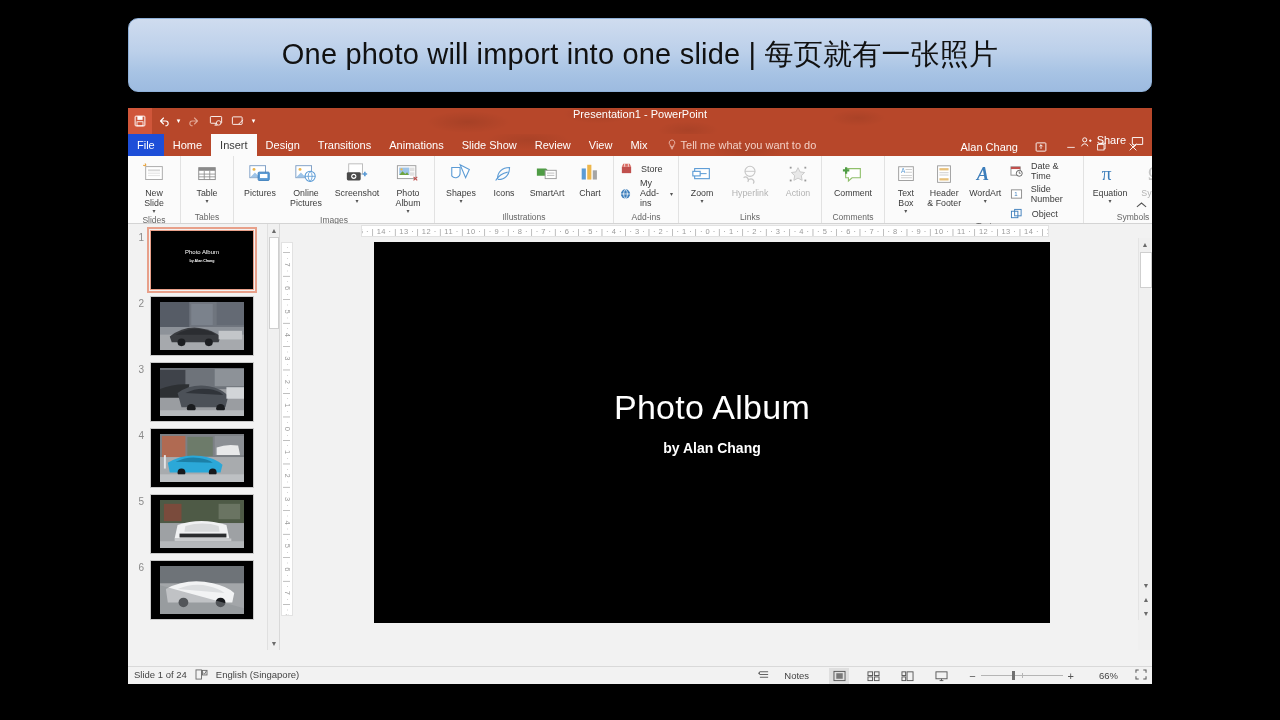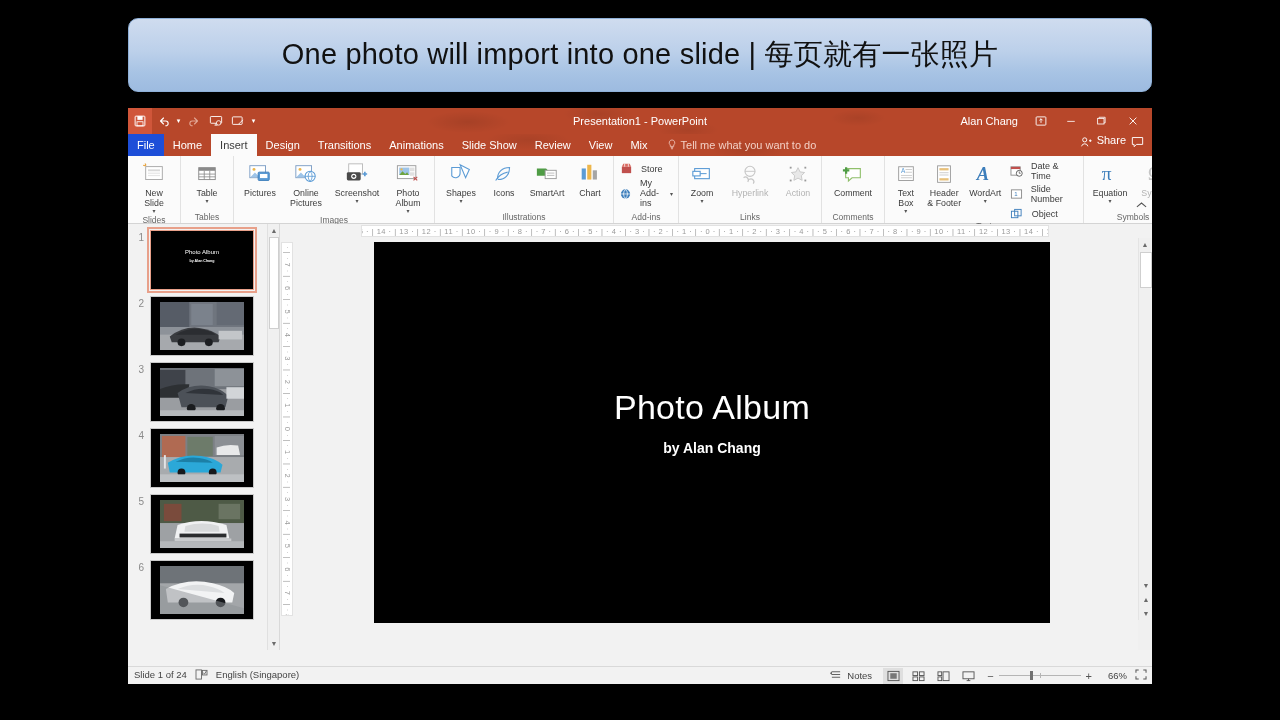--- a/index.html
+++ b/index.html
@@ -27,21 +27,21 @@
   #ppt {
     position: absolute; left: 128px; top: 108px;
     width: 1024px; height: 576px;
     background: #f2f2f2;
     overflow: hidden;
   }
 
   
   .titlebar {
     position: relative; height: 26px; background: #b7472a;
-    display: flex; align-items: center;
+    display: flex;  flex-direction: column;
   }
   .titlebar::after{
     content:""; position:absolute; inset:0;
     background:
       radial-gradient(ellipse 60px 16px at 340px 14px, rgba(0,0,0,.09), transparent 70%),
       radial-gradient(ellipse 50px 14px at 470px 6px, rgba(0,0,0,.08), transparent 70%),
       radial-gradient(ellipse 44px 13px at 560px 22px, rgba(0,0,0,.07), transparent 70%),
       radial-gradient(ellipse 40px 12px at 730px 10px, rgba(0,0,0,.07), transparent 70%);
     pointer-events:none;
   }
@@ -246,21 +246,21 @@
     background: #f0f0f0;
   }
 
   
   .statusbar {
     position: absolute; left: 0; right: 0; bottom: 0; height: 18px;
     background: #f2f2f2; border-top: 1px solid #d9d9d9;
     display: flex; align-items: center; font-size: 9.5px; color: #444;
   }
   .statusbar .sleft { display: flex; gap: 8px; padding-left: 6px; }
-  .statusbar .sright { margin-left: auto; display: flex; align-items: center; gap: 5px; padding-right: 5px; }
+  .statusbar .sright { margin-left: auto; display: flex; align-items: center; gap: 14px; padding-right: 5px; }
   .vbtn {
     width: 20px; height: 16px; display: flex; align-items: center; justify-content: center;
     color: #555;
   }
   .vbtn.active { background: #dfdfdf; }
   .zoomslider { display: flex; align-items: center; gap: 5px; margin: 0 4px; }
   .zline { width: 82px; height: 1px; background: #b5b5b5; position: relative; }
   .zline .mid { position: absolute; left: 41px; top: -2px; width: 1px; height: 5px; background: #b5b5b5; }
   .zline .knob { position: absolute; left: 31px; top: -4px; width: 3px; height: 9px; background: #707070; }
   .zpct { width: 26px; text-align: right; }

